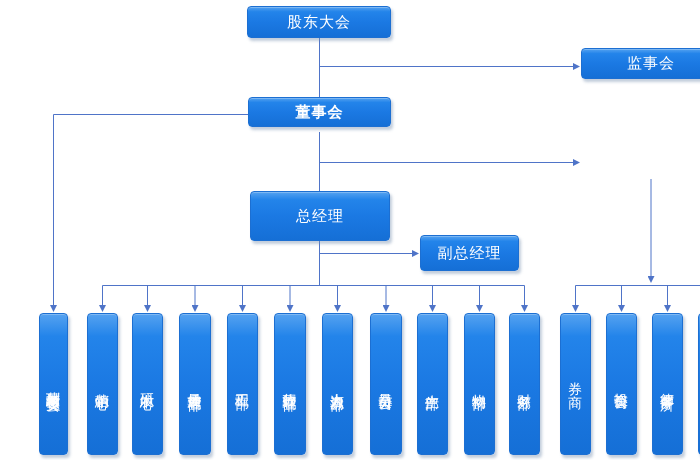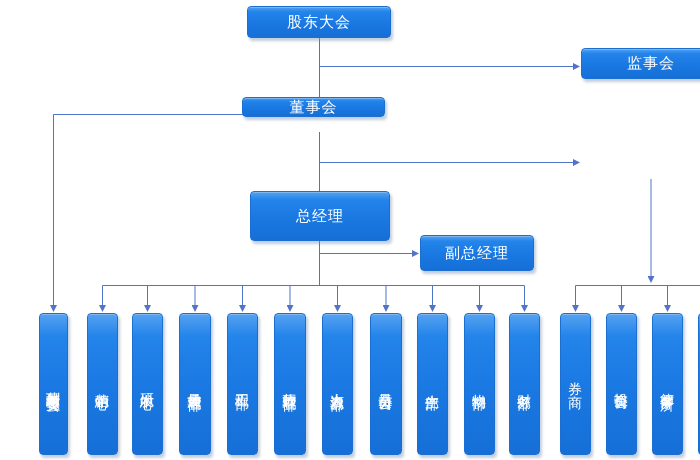--- a/index.html
+++ b/index.html
@@ -84,26 +84,26 @@
     <line class="cline" x1="541.5" y1="285.5" x2="541.5" y2="306" marker-end="url(#arrow)"></line>
     <line class="cline" x1="587.5" y1="285.5" x2="587.5" y2="306" marker-end="url(#arrow)"></line>
     <line class="cline" x1="633.5" y1="285.5" x2="633.5" y2="306" marker-end="url(#arrow)"></line>
     <line class="cline" x1="679.5" y1="285.5" x2="679.5" y2="306" marker-end="url(#arrow)"></line>
   </svg>
 
   <div class="node hnode" style="left:213px; top:6px;   width:144px; height:32px;">股东大会</div>
 
   <div class="node hnode" style="left:547px; top:48px;  width:140px; height:31px;">监事会</div>
 
-  <div class="node hnode" style="left:208px; top:97px;  width:143px; height:20px;">董事会</div>
+  <div class="node hnode" style="left:214px; top:97px;  width:143px; height:30px;font-weight:bold;">董事会</div>
 
 
   <div class="node hnode" style="left:216px; top:191px; width:140px; height:50px;">总经理</div>
 
-  <div class="node hnode" style="left:386px; top:235px; width:114px; height:36px;">副总经理</div>
+  <div class="node hnode" style="left:386px; top:235px; width:99px; height:36px;">副总经理</div>
 
   <div class="node vnode" style="left:5px;   top:313px; width:29px; height:142px;">薪酬与考核委员会</div>
 
   <div class="node vnode" style="left:53px;  top:313px; width:31px; height:142px;">营销中心</div>
   <div class="node vnode" style="left:98px;  top:313px; width:31px; height:142px;">研发中心</div>
   <div class="node vnode" style="left:145px; top:313px; width:32px; height:142px;">质量管理部</div>
   <div class="node vnode" style="left:193px; top:313px; width:31px; height:142px;">工程部</div>
   <div class="node vnode" style="left:240px; top:313px; width:32px; height:142px;">行政管理部</div>
   <div class="node vnode" style="left:288px; top:313px; width:31px; height:142px;">人力资源部</div>
   <div class="node vnode" style="left:336px; top:313px; width:32px; height:142px;">呈贡分公司</div>

